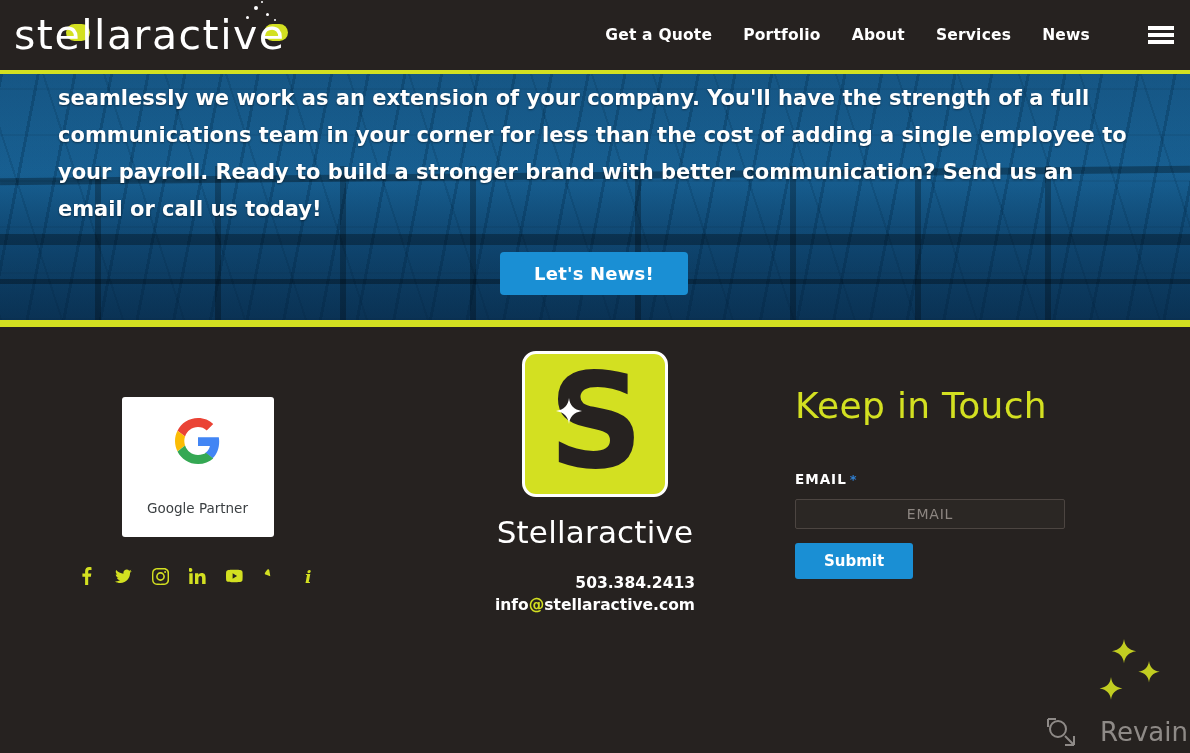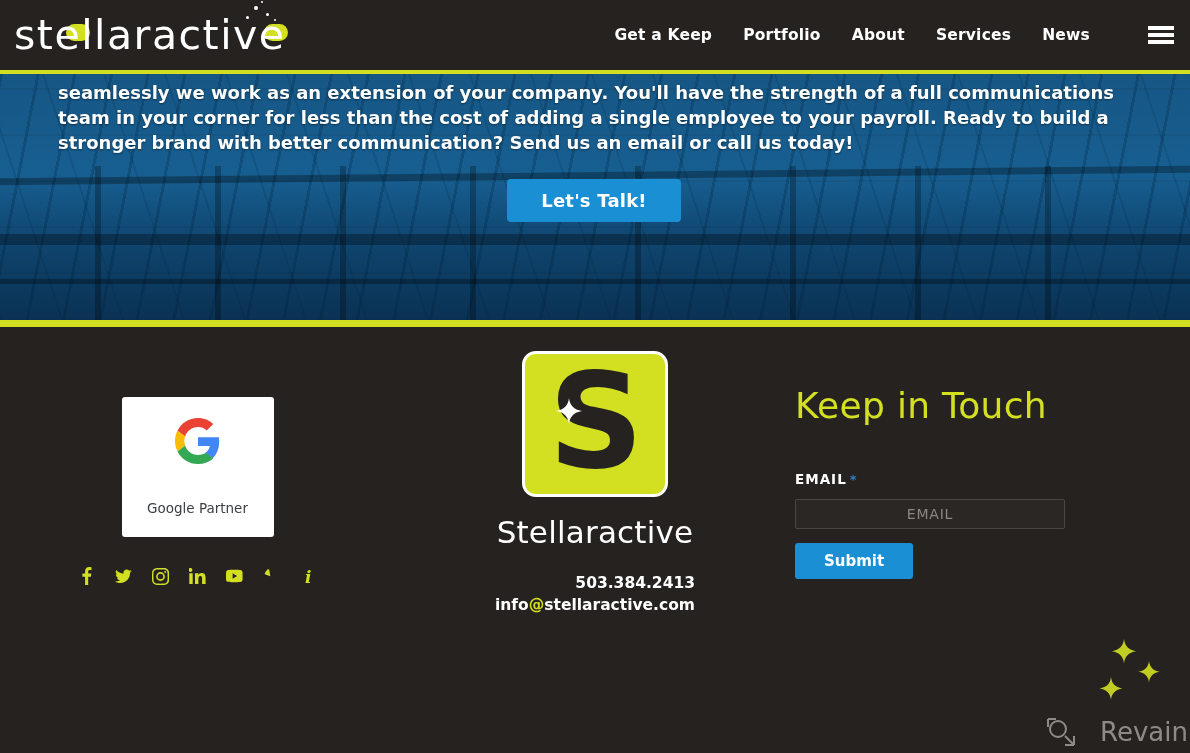--- a/index.html
+++ b/index.html
@@ -61,21 +61,21 @@
   }
   .hero-beam { position: absolute; left: 0; width: 100%; background: rgba(0,0,0,.30); }
   .beam1 { top: 98px; height: 7px; transform: rotate(-0.6deg); }
   .beam2 { top: 160px; height: 11px; }
   .beam3 { top: 205px; height: 5px; }
   .hero-post { position: absolute; top: 92px; width: 6px; height: 158px; background: rgba(0,0,0,.26); }
   .hero-content {
     position: relative; z-index: 2; padding: 6px 60px 0 58px;
   }
   .hero-text {
-    color: #ffffff; font-weight: bold; font-size: 18px; line-height: 25px;
+    color: #ffffff; font-weight: bold; font-size: 21px; line-height: 37px;
     text-shadow: 0 1px 2px rgba(0,0,0,.45); max-width: 1075px;
     font-family: "DejaVu Sans", sans-serif;
   }
   .cta-wrap { display: flex; justify-content: center; margin-top: 24px; position: relative; z-index: 3; }
   .cta-btn {
     background: #1a8fd4; color: #ffffff; border: none; border-radius: 4px;
     font-size: 18px; font-weight: bold; padding: 11px 34px; cursor: pointer;
     font-family: "DejaVu Sans", sans-serif; letter-spacing: .2px;
   }
 
@@ -187,21 +187,21 @@
       <span class="logo-dot ld2"></span>
       <span class="logo-text">stellaractive</span>
       <span class="logo-spark ls1"></span>
       <span class="logo-spark ls2"></span>
       <span class="logo-spark ls3"></span>
       <span class="logo-spark ls4"></span>
       <span class="logo-spark ls5"></span>
     </div>
 
     <nav class="nav">
-      <span class="nav-item">Get a Keep</span>
+      <span class="nav-item">Get a Quote</span>
       <span class="nav-item">Portfolio</span>
       <span class="nav-item">About</span>
       <span class="nav-item">Services</span>
       <span class="nav-item">News</span>
       <div class="hamburger">
         <span></span>
           <span></span>
           <span></span>
       </div>
     </nav>
@@ -217,21 +217,21 @@
     <div class="hero-post" style="left:340px"></div>
     <div class="hero-post" style="left:470px"></div>
     <div class="hero-post" style="left:635px"></div>
     <div class="hero-post" style="left:790px"></div>
     <div class="hero-post" style="left:915px"></div>
     <div class="hero-post" style="left:1045px"></div>
 
     <div class="hero-content">
       <p class="hero-text">seamlessly we work as an extension of your company. You'll have the strength of a full communications team in your corner for less than the cost of adding a single employee to your payroll. Ready to build a stronger brand with better communication? Send us an email or call us today!</p>
       <div class="cta-wrap">
-        <button class="cta-btn">Let's Talk!</button>
+        <button class="cta-btn">Let's News!</button>
       </div>
     </div>
   </div>
 
   <div class="divider"></div>
 
   <div class="footer">
     <div class="footer-cols">
 
       <div class="col-left">

